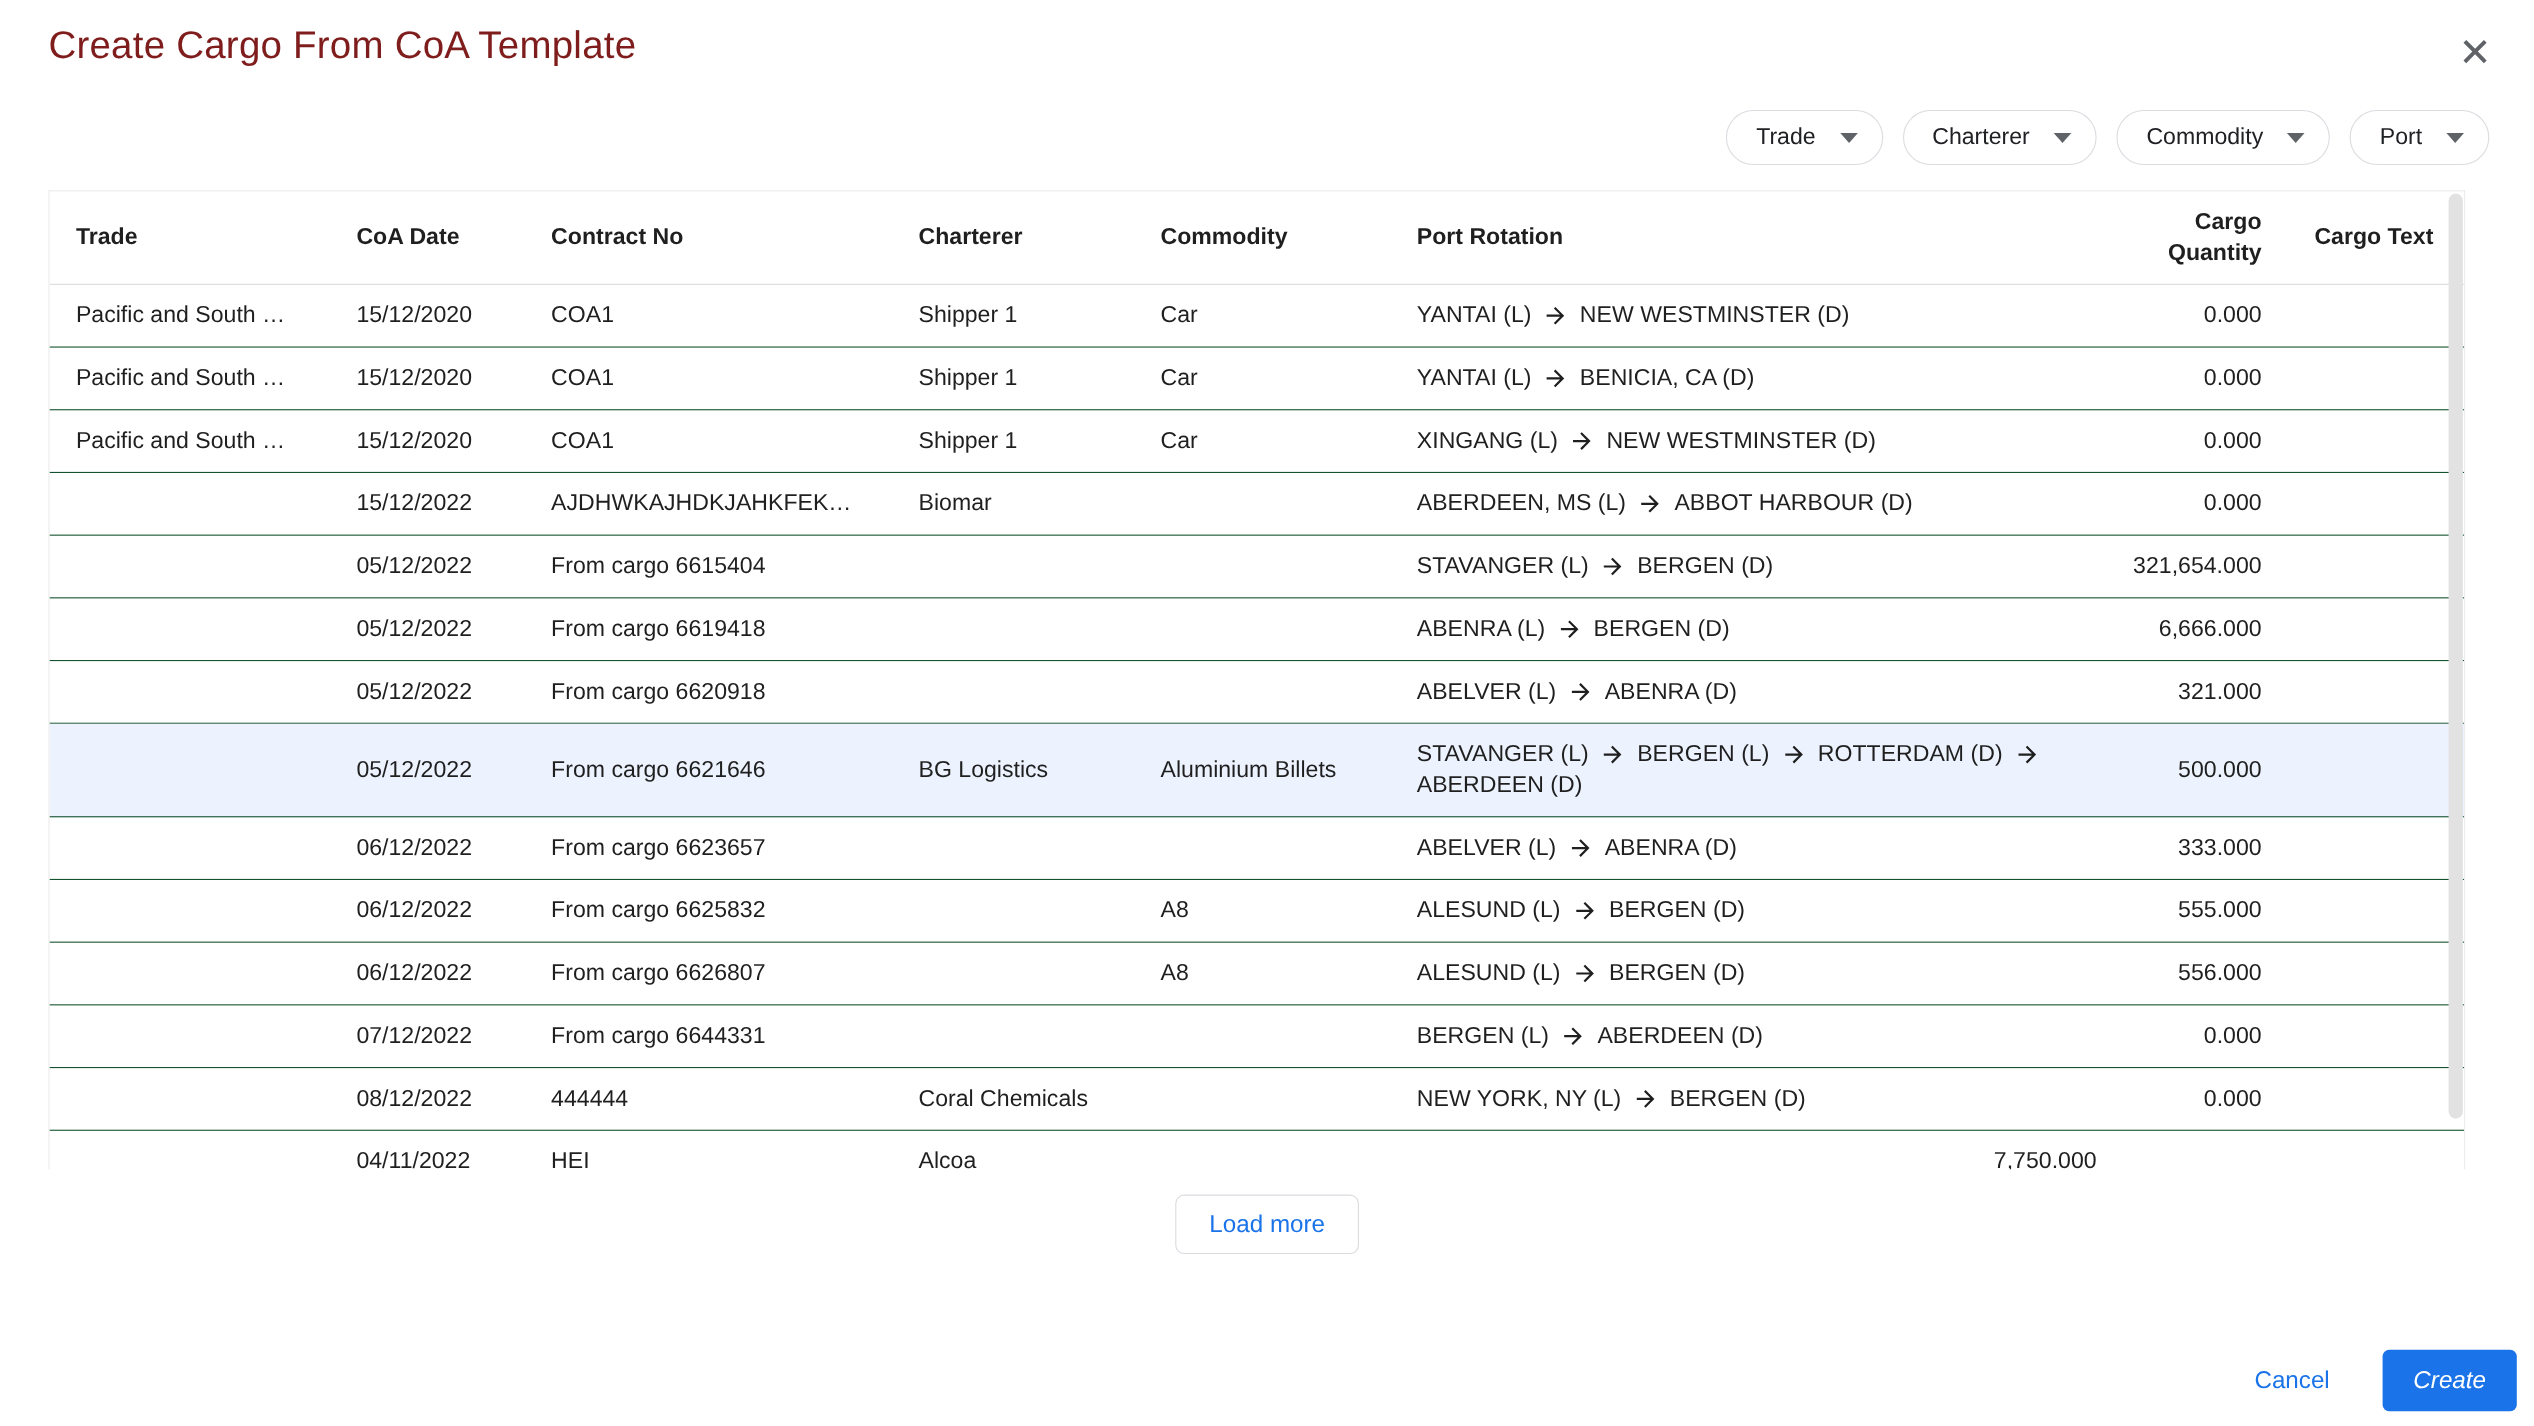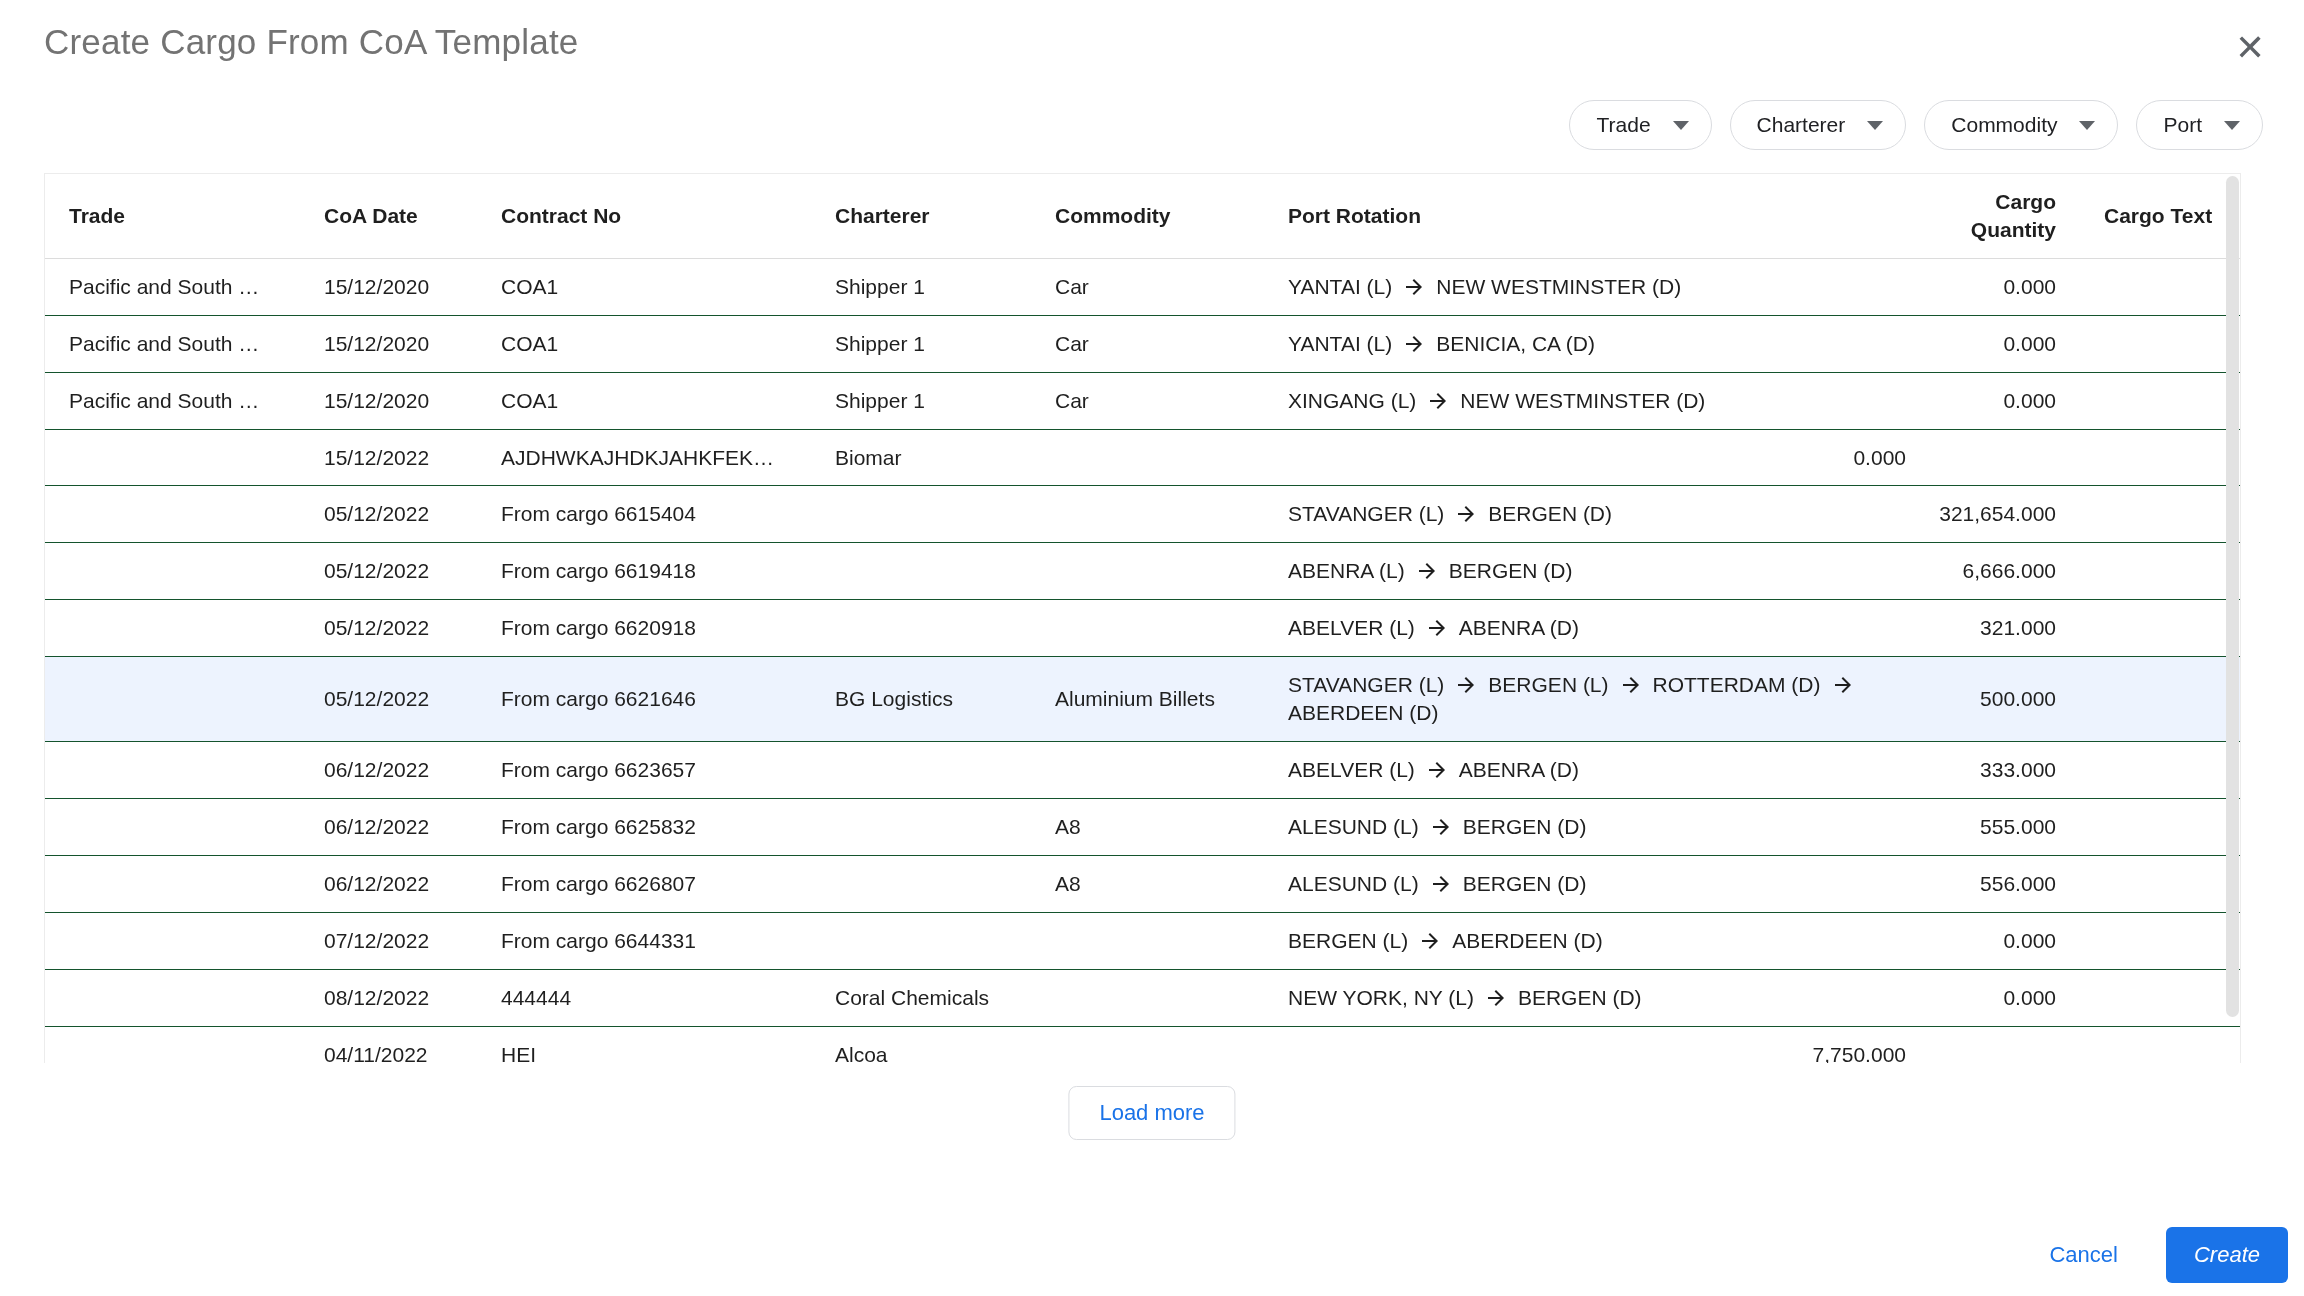--- a/index.html
+++ b/index.html
@@ -6,21 +6,21 @@
   html,body { width:2304px; height:1296px; }
   body {
     position:relative; background:#ffffff; overflow:hidden;
     font-family:"Liberation Sans","DejaVu Sans",sans-serif;
     color:#202124;
   }
   :root { --accent:#1a73e8; --border:#e0e0e0; --highlight:#edf3fe; }
 
   .dialog-title {
     position:absolute; top:22px; left:44px;
-    font-size:35px; font-weight:400; color:#737373; letter-spacing:.2px;
+    font-size:35px; font-weight:400; color:#7f1d1d; letter-spacing:.2px;
   }
   .close-btn {
     position:absolute; top:22px; right:28px; width:52px; height:52px;
     display:flex; align-items:center; justify-content:center;
     font-size:36px; color:#5f6368; cursor:pointer; user-select:none;
   }
 
   
   .filters { position:absolute; top:100px; right:41px; display:flex; gap:18px; }
   .pill {
@@ -182,20 +182,27 @@
         </div>
         <div class="cell c-qty">0.000</div>
         <div class="cell c-text"></div>
       </div>
       <div class="tgrid trow">
         <div class="cell"></div>
         <div class="cell">15/12/2022</div>
         <div class="cell">AJDHWKAJHDKJAHKFEK…</div>
         <div class="cell">Biomar</div>
         <div class="cell"></div>
+        <div class="cell c-ports">
+          <span class="port">ABERDEEN, MS (L)</span>
+          <svg class="arrow" viewBox="0 0 24 24">
+            <path d="M12 4l-1.41 1.41L16.17 11H4v2h12.17l-5.58 5.59L12 20l8-8z"></path>
+          </svg>
+          <span class="port">ABBOT HARBOUR (D)</span>
+        </div>
         <div class="cell c-qty">0.000</div>
         <div class="cell c-text"></div>
       </div>
       <div class="tgrid trow">
         <div class="cell"></div>
         <div class="cell">05/12/2022</div>
         <div class="cell">From cargo 6615404</div>
         <div class="cell"></div>
         <div class="cell"></div>
         <div class="cell c-ports">

